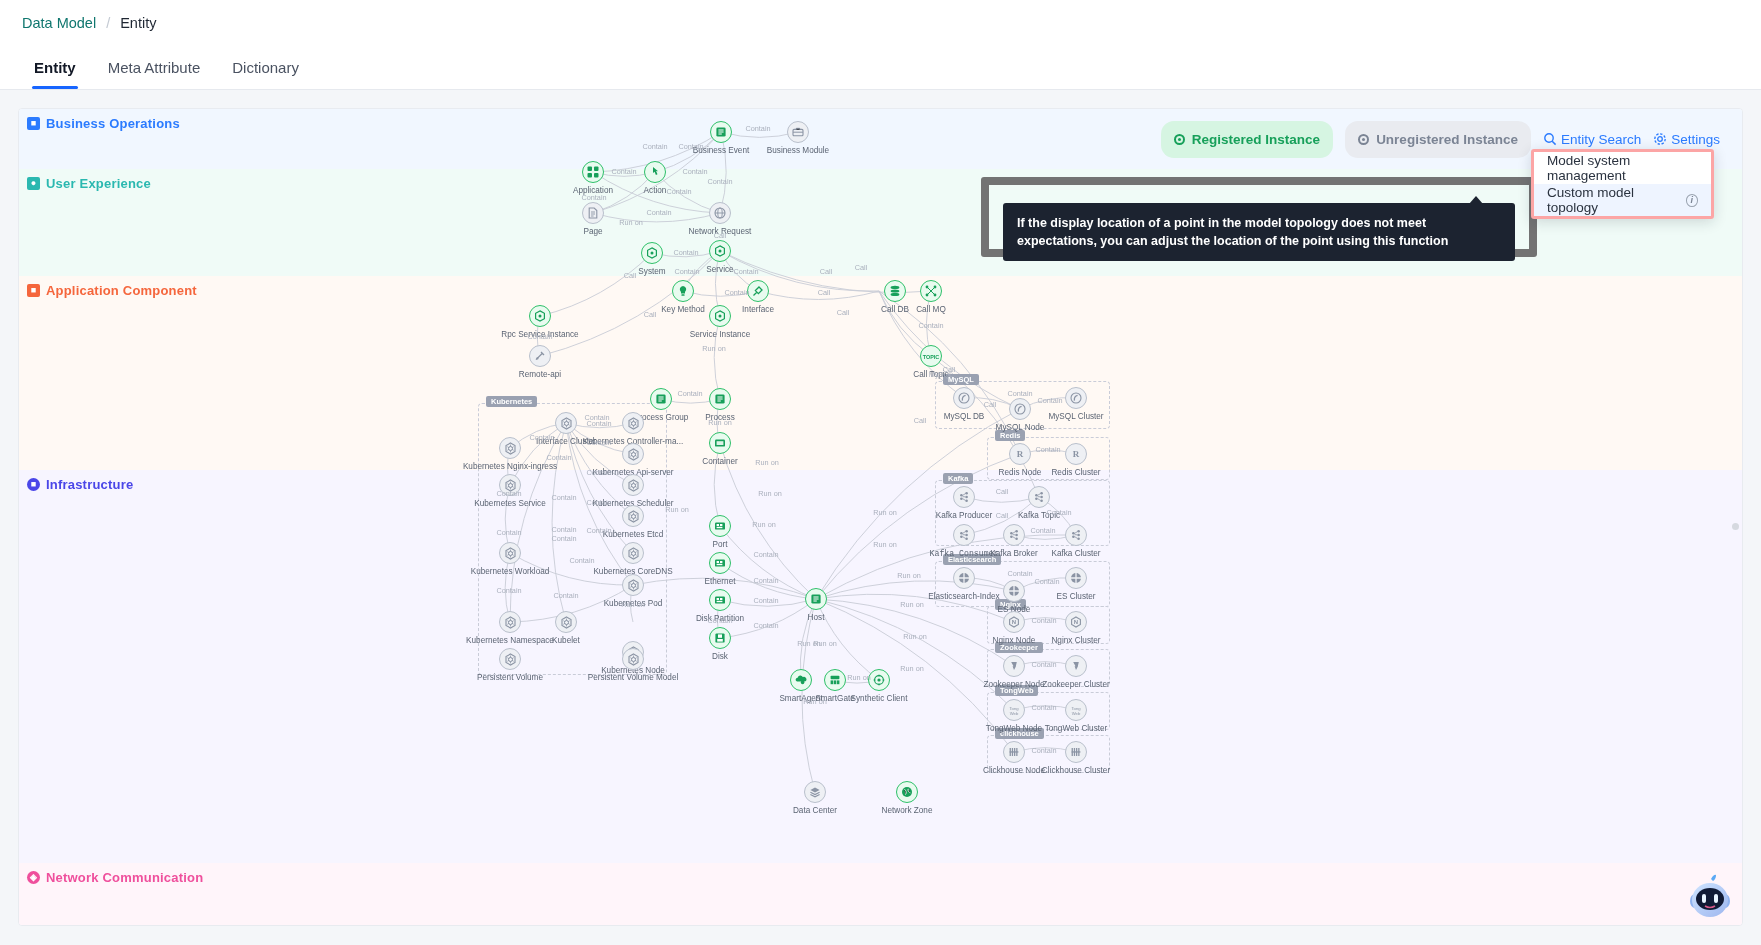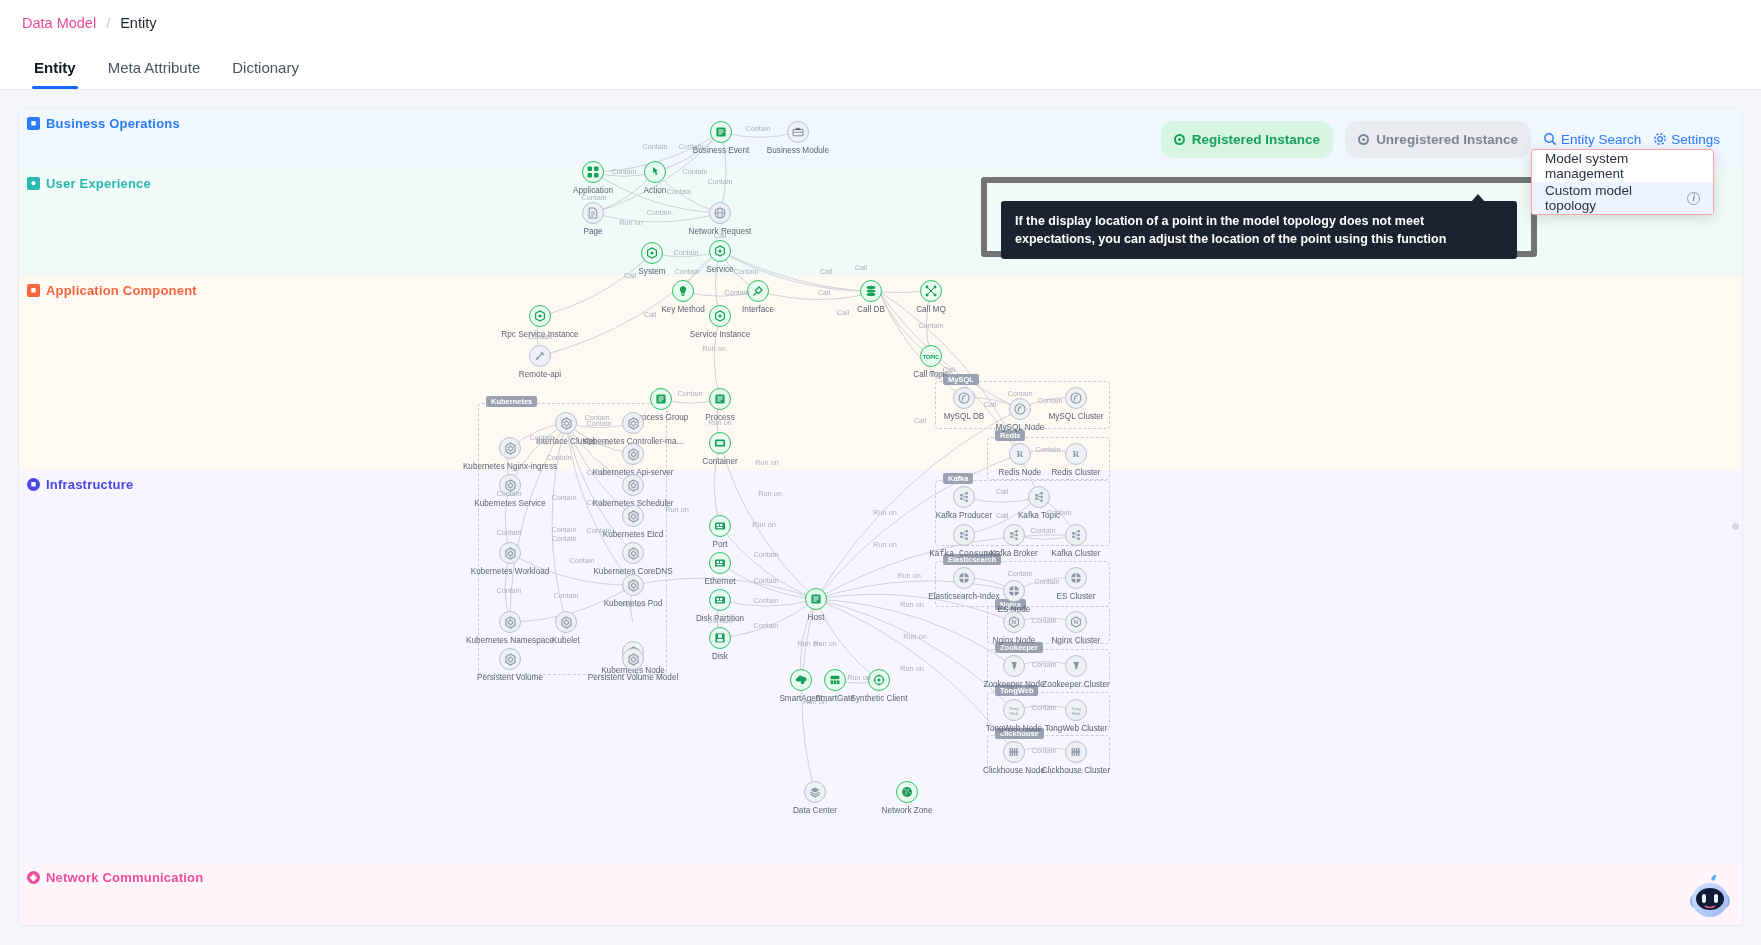--- a/index.html
+++ b/index.html
@@ -11,21 +11,21 @@
     color:#1f2733;
     overflow:hidden;
   }
 
   
   .breadcrumb {
     height:46px; background:#ffffff;
     display:flex; align-items:center;
     padding-left:22px; font-size:14.5px;
   }
-  .breadcrumb .crumb-muted { color:#ec4899; }
+  .breadcrumb .crumb-muted { color:#0f766e; }
   .breadcrumb .crumb-sep { color:#c3c9d2; margin:0 10px; }
   .breadcrumb .crumb-current { color:#1f2733; }
 
   
   .tabbar {
     height:44px; background:#ffffff;
     border-bottom:1px solid #e6e9ee;
     display:flex; align-items:stretch; padding-left:18px;
     font-size:15px;
   }
@@ -88,41 +88,41 @@
     display:flex; gap:4px;
     color:#2b7bff; cursor:pointer; white-space:nowrap;
   }
   .tb-link svg { display:block; }
 
   
   .dropdown {
     position:absolute; top:40px; right:28px; width:183px;
     background:#fff; border-radius:3px; z-index:60;
     box-shadow:0 3px 14px rgba(20,30,50,.16);
-    border:1px solid #fca5a5;
+    border:3px solid #fca5a5;
     font-size:13.5px;
   }
   .dd-item {
     height:32px; display:flex; align-items:center; gap:6px;
     padding:0 13px; color:#2a323f; cursor:pointer;
   }
   .dd-item.sel { background:#eef4ff; }
   .info-circle {
     width:13px; height:13px; border-radius:50%;
     border:1px solid #9aa3b0; color:#7b8494;
     font-size:9px; font-style:italic; font-weight:bold;
     display:inline-flex; align-items:center; justify-content:center;
     line-height:1;
   }
 
   
   .tooltip-wrap {
     position:absolute; left:962px; top:68px;
     width:556px; height:80px;
-    border:6px solid #737373; border-radius:3px;
+    border:8px solid #737373; border-radius:3px;
     z-index:55; pointer-events:none;
   }
   .tooltip {
     position:absolute; left:14px; top:18px; right:14px;
     background:#1c2330; color:#ffffff;
     border-radius:3px; padding:11px 14px;
     font-size:12.5px; font-weight:bold; line-height:1.45;
   }
   .tt-arrow {
     position:absolute; right:46px; top:11px;
@@ -425,21 +425,21 @@
         <div class="lbl">Key Method</div>
       </div>
       <div class="node" style="left: 739px; top: 182px;">
         <div class="bubble">
           <svg width="12" height="12" viewBox="0 0 12 12">
             <path d="M1.5 10.5 L5 7 M7 2 l3 3 -3.6 3.6 -3-3z" stroke="#17a05a" stroke-width="1.3" fill="none"></path>
           </svg>
         </div>
         <div class="lbl">Interface</div>
       </div>
-      <div class="node" style="left: 852px; top: 182px;">
+      <div class="node" style="left: 876px; top: 182px;">
         <div class="bubble">
           <svg width="12" height="12" viewBox="0 0 12 12">
             <ellipse cx="6" cy="2.4" rx="4.4" ry="1.6" fill="#17a05a"></ellipse>
             <ellipse cx="6" cy="6" rx="4.4" ry="1.6" fill="#17a05a"></ellipse>
             <ellipse cx="6" cy="9.4" rx="4.4" ry="1.6" fill="#17a05a"></ellipse>
           </svg>
         </div>
         <div class="lbl">Call DB</div>
       </div>
       <div class="node" style="left: 912px; top: 182px;">

